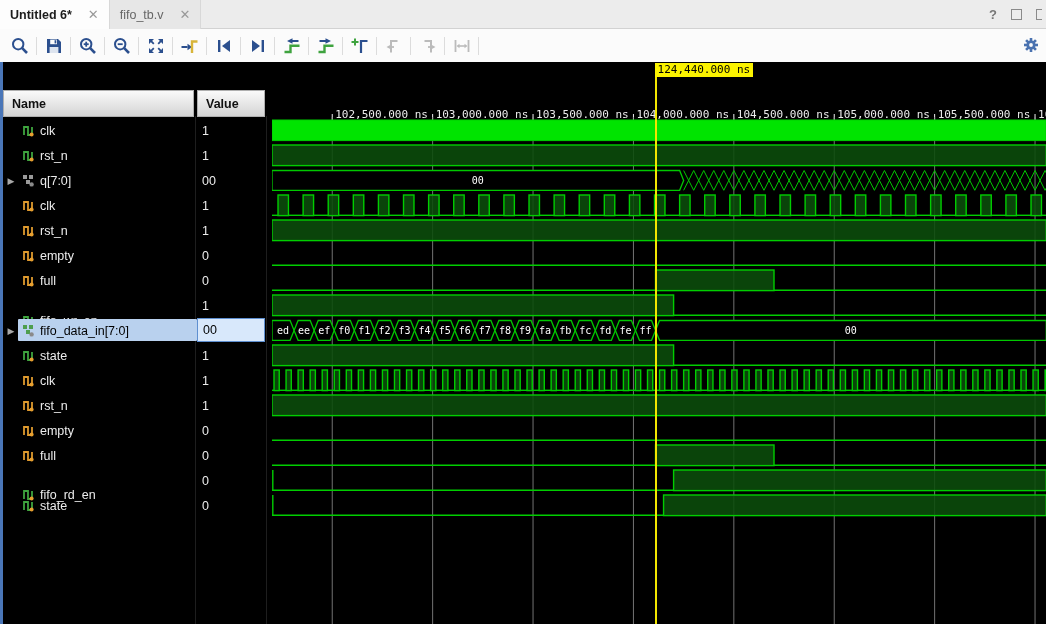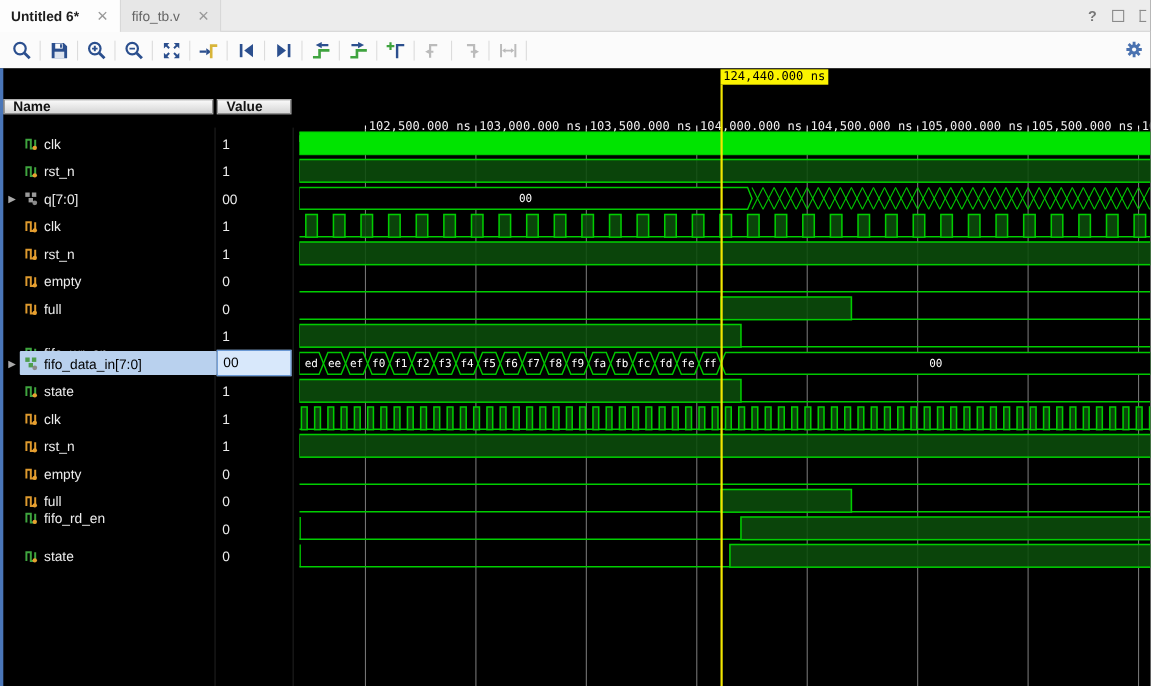--- a/index.html
+++ b/index.html
@@ -18,21 +18,21 @@
   .wbox.cut{width:5px;border-right:none}
   
   .toolbar{position:absolute;left:0;top:29px;width:1046px;height:33px;background:#FBFBFB;
            display:flex;align-items:center;padding-left:6px;box-sizing:border-box}
   .tbtn{width:27px;height:26px;display:flex;align-items:center;justify-content:center;border-radius:2px}
   .tsep{width:1px;height:18px;background:#DCDCDC;margin:0 3px}
   .gearbtn{position:absolute;right:3px;top:4px;width:24px;height:24px;display:flex;align-items:center;justify-content:center}
   
   .wavewin{position:absolute;left:0;top:62px;width:1046px;height:562px;background:#000}
   .bluestrip{position:absolute;left:0;top:0;width:3px;height:562px;background:#4A76B8}
-  .colhdr{position:absolute;top:28px;height:14px;background:linear-gradient(#FAFAFA,#D4D4D4);
+  .colhdr{position:absolute;top:28px;height:27px;background:linear-gradient(#FAFAFA,#D4D4D4);
           border:1px solid #AFAFAF;box-sizing:border-box;display:flex;align-items:center;
           padding-left:8px;font-size:12.5px;font-weight:bold;color:#111}
   #hdrName{left:3px;width:191px}
   #hdrValue{left:197px;width:68px}
   .vline{position:absolute;top:54px;bottom:0;width:1px;background:#1e1e1e}
   .srow{position:absolute;left:3px;width:192px;height:25px;display:flex;align-items:center;font-size:12.5px;color:#ECECEC}
   .srow .hl{position:absolute;left:15px;right:-2px;top:1px;bottom:2px;background:#B9D1EE;border-radius:1px}
   .srow .exp{position:absolute;left:2px;width:12px;color:#A8A8A8;font-size:9px;text-align:center}
   .srow .sicon{position:absolute;left:19px;width:13px;height:13px}
   .srow .slabel{position:absolute;left:37px;white-space:nowrap}
@@ -302,21 +302,21 @@
           </svg></span>
         <span class="slabel">empty</span>
       </div>
       <div class="srow" style="top: 381px;">
         <span class="sicon"><svg width="13" height="13" viewBox="0 0 13 13">
             <path d="M2,11 V3 H6 V11 H10 V3" fill="none" stroke="#DE9A2E" stroke-width="1.8"></path>
             <circle cx="9.6" cy="10.4" r="2" fill="#E8A030"></circle>
           </svg></span>
         <span class="slabel">full</span>
       </div>
-      <div class="srow" style="top: 396px;">
+      <div class="srow" style="top: 420px;">
         <span class="sicon"><svg width="13" height="13" viewBox="0 0 13 13">
             <path d="M2,11 V3 H6 V11 H10 V3" fill="none" stroke="#3FA53F" stroke-width="1.8"></path>
             <circle cx="9.6" cy="10.4" r="2" fill="#E8A030"></circle>
           </svg></span>
         <span class="slabel">fifo_rd_en</span>
       </div>
       <div class="srow" style="top: 431px;">
         <span class="sicon"><svg width="13" height="13" viewBox="0 0 13 13">
             <path d="M2,11 V3 H6 V11 H10 V3" fill="none" stroke="#3FA53F" stroke-width="1.8"></path>
             <circle cx="9.6" cy="10.4" r="2" fill="#E8A030"></circle>

